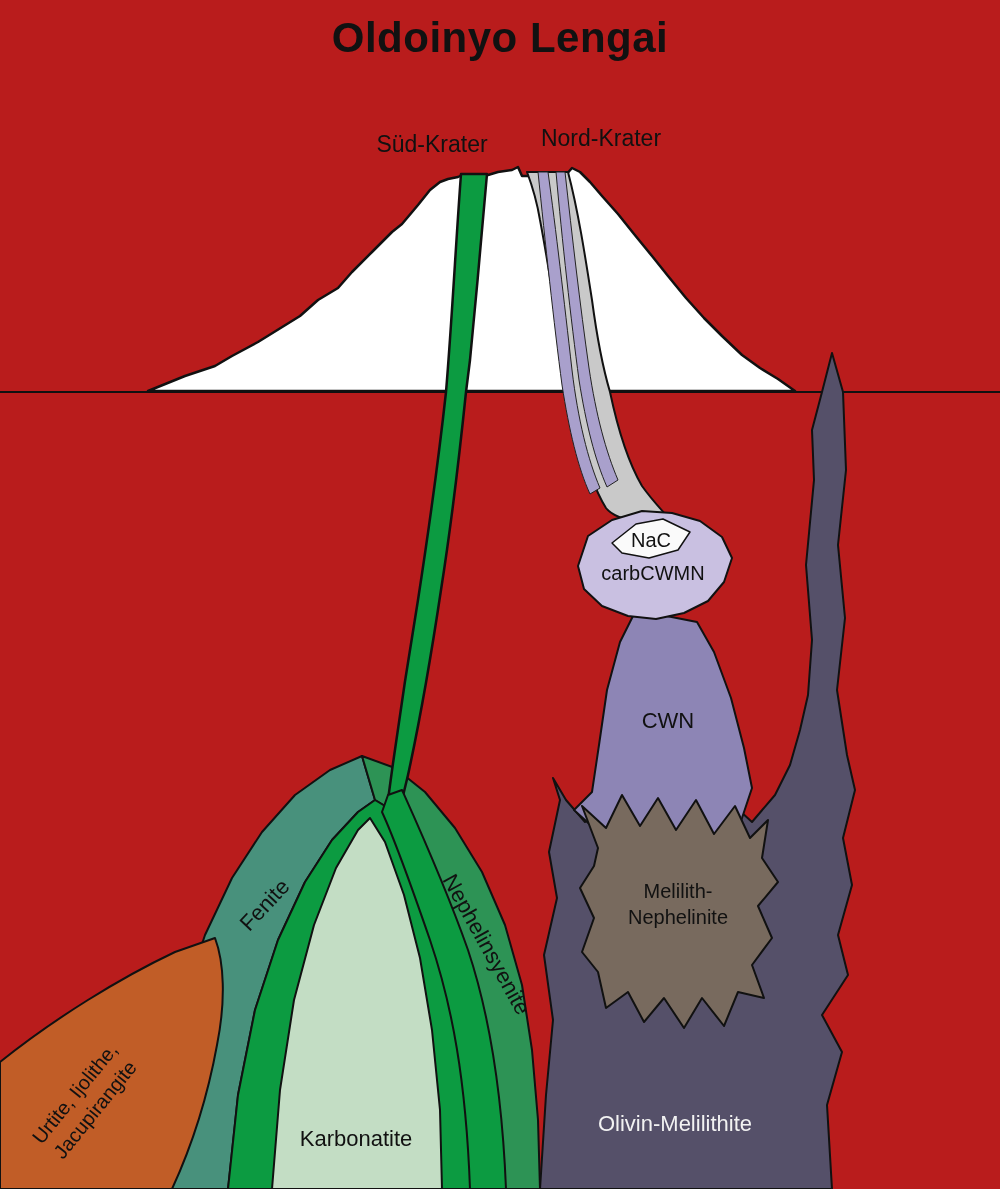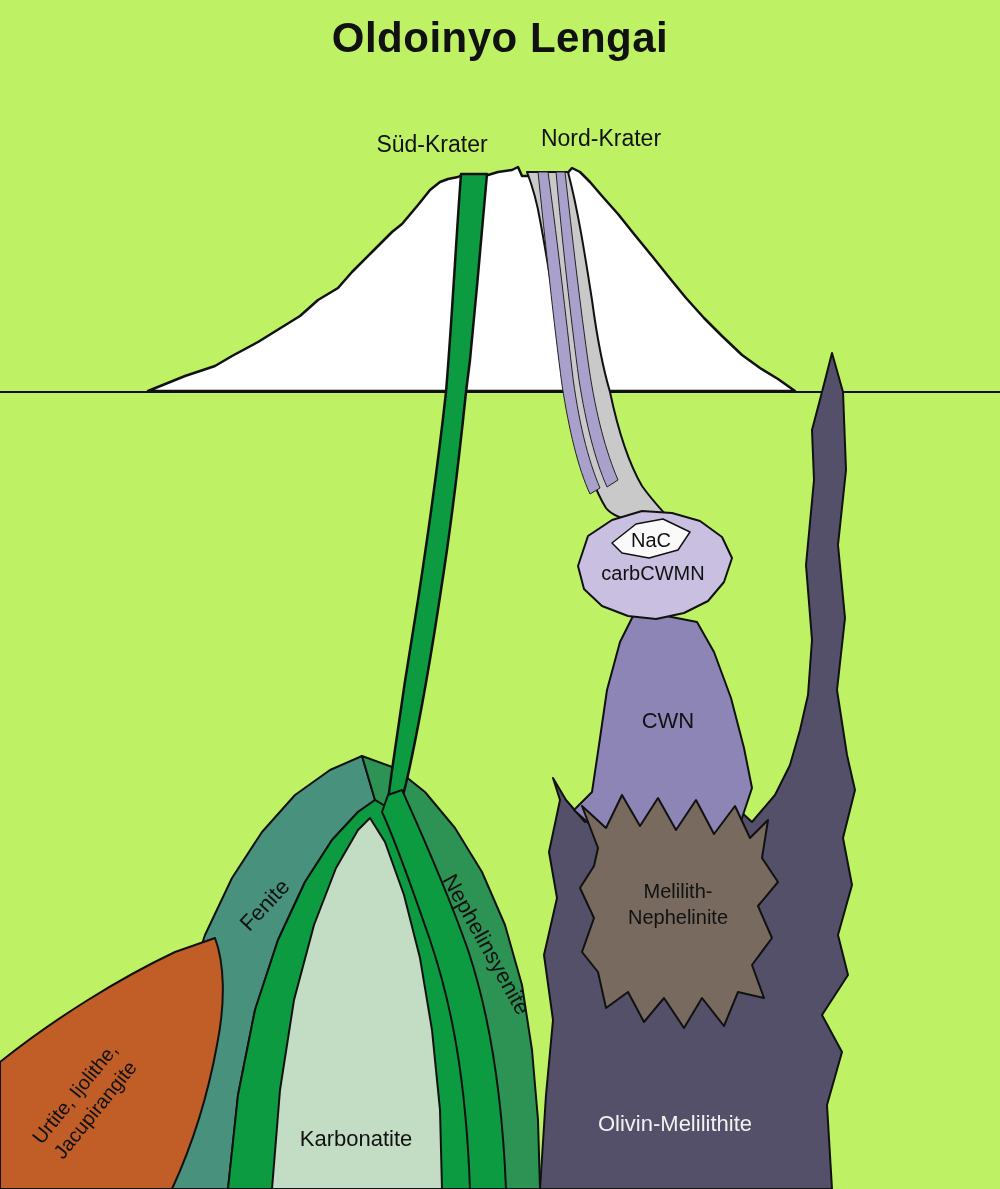--- a/index.html
+++ b/index.html
@@ -1,16 +1,16 @@
 <!DOCTYPE html>
 <html><head>
 <meta charset="utf-8">
 <style>
   html,body{margin:0;padding:0;background:#ffffff;}
-  .stage{width:1000px;height:1189px;position:relative;background:#bef264;
+  .stage{width:1000px;height:1189px;position:relative;background:#b91c1c;
          font-family:"Liberation Sans", sans-serif;}
   svg{display:block;}
   text{font-family:"Liberation Sans", sans-serif;}
   .title-text{font-weight:bold;font-size:42px;letter-spacing:0.5px;}
   .crater-label{font-size:23px;}
   .region-label{font-size:22px;}
   .region-label-sm{font-size:20px;}
 </style>
 </head>
 <body>

